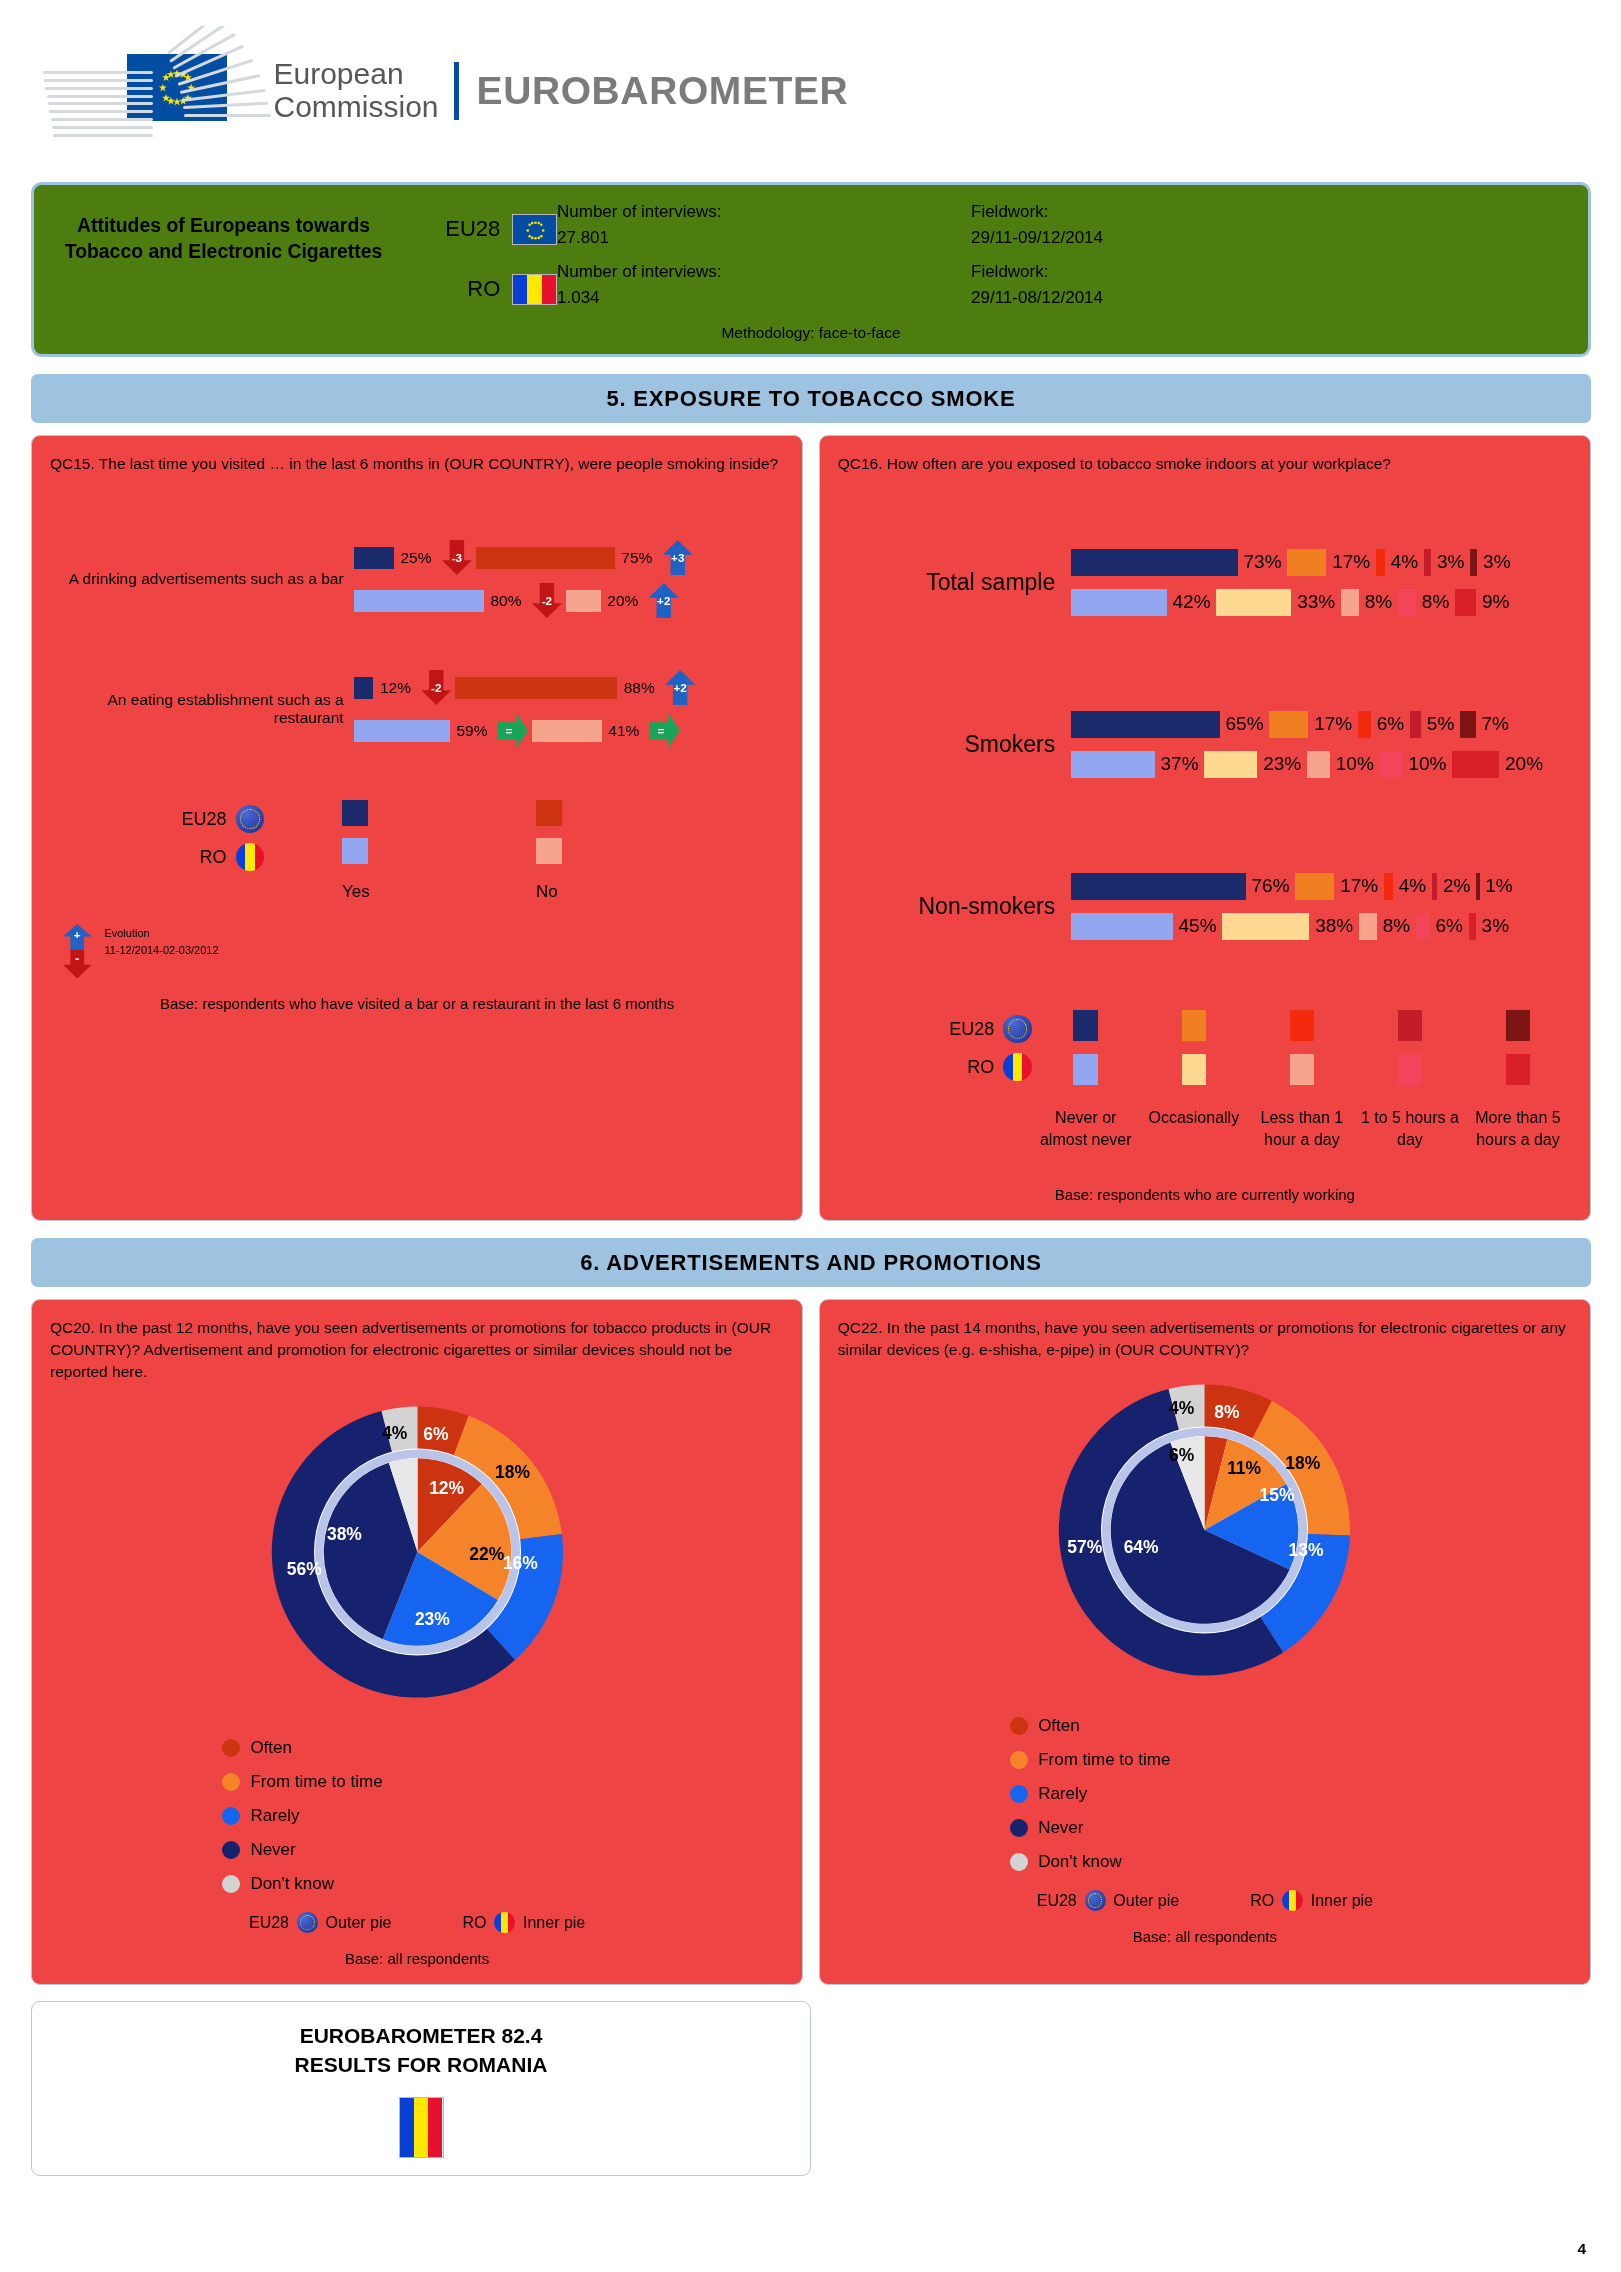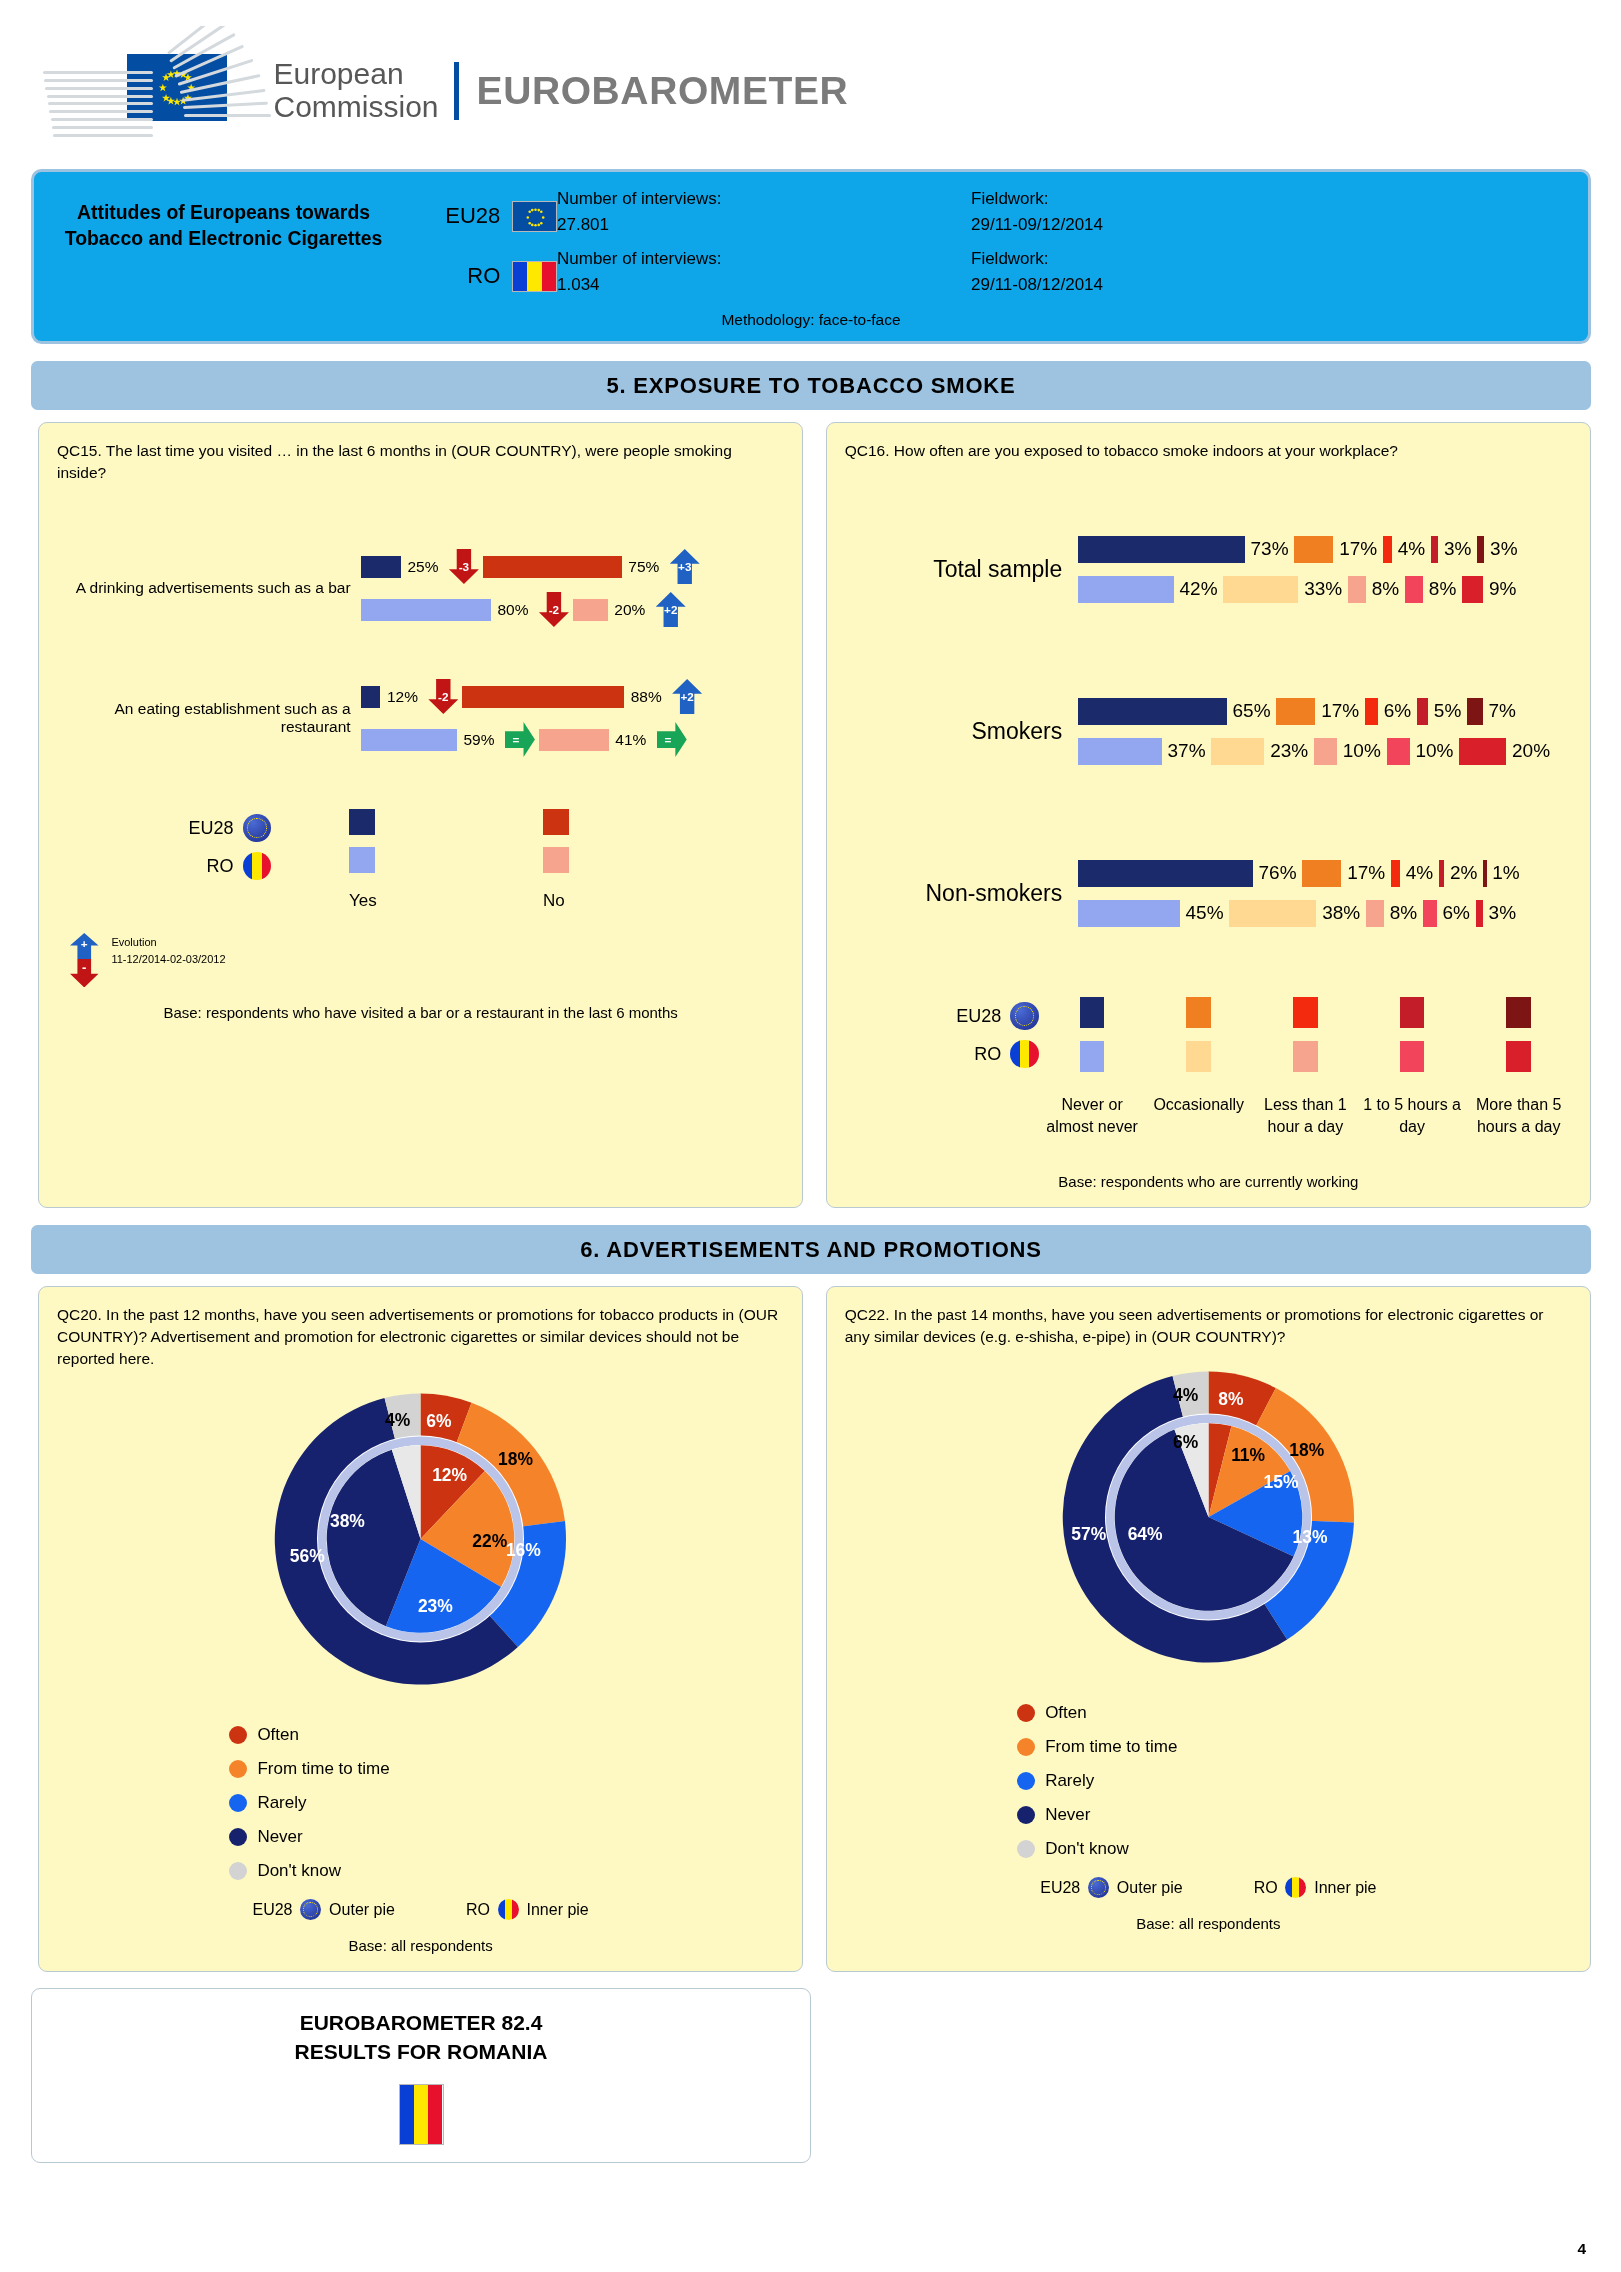--- a/index.html
+++ b/index.html
@@ -17,22 +17,22 @@
   .ec-logo { display:flex; align-items:center; }
   .flag-fan { position:relative; width:253px; height:130px; overflow:hidden; }
   .fan-line { position:absolute; height:3.2px; background:#d4d9de; border-radius:1.9px; }
   .eu-flag-big { position:absolute; left:89px; top:28.5px; width:100px; height:67px; background:#034ea2; }
   .ec-text { font-size:30px; line-height:1.08; color:#575757; font-weight:400; margin-left:-17px; }
   .ec-divider { width:4.5px; height:58px; background:#034ea2; margin:0 18px 0 15.5px; }
   .eb-title { font-size:39px; font-weight:bold; color:#7b7b7b; letter-spacing:0.6px; }
 
   
   .infobox {
-    border:3.2px solid #9dc3e0; border-radius:10.4px; background:#0ea5e9;
-    padding:14.2px 18px 9px 18px; margin-top:1px;
+    border:3.2px solid #9dc3e0; border-radius:10.4px; background:#4d7c0f;
+    padding:14.2px 18px 9px 18px; margin-top:14px;
   }
   .inforow { display:flex; align-items:flex-start; }
   .survey-title {
     width:343px; font-size:19.4px; font-weight:bold; text-align:center;
     line-height:1.32; padding-top:14.2px;
   }
   .ccol { width:162px; }
   .cblock { display:flex; align-items:center; justify-content:flex-end; height:60px; gap:11.7px; }
   .ccode { font-size:22px; }
   .flag-eu-sm { width:45px; height:31px; background:#034ea2; position:relative; border:0.6px solid #b8b8b8; }
@@ -45,21 +45,21 @@
 
   
   .sectionbar {
     background:#9dc3e0; border-radius:6.5px; text-align:center;
     font-size:22px; font-weight:bold; letter-spacing:0.8px;
     padding:11.7px 0; margin:17px 0 11.7px 0; color:#000;
   }
 
   
   .panels { display:flex; gap:15.5px; }
-  .panel { flex:1; border:1.3px solid #b9c9d2; border-radius:9px; background:#fef9c3; padding:17px 18px 10.4px 18px; position:relative;margin-left:7px; }
+  .panel { flex:1; border:1.3px solid #b9c9d2; border-radius:9px; background:#ef4444; padding:17px 18px 10.4px 18px; position:relative; }
   .q-text { font-size:15.5px; line-height:1.42; }
 
   
   .qc15-body { padding-top:39px; }
   .qc15-group { display:flex; align-items:center; height:130px; }
   .qc15-label { width:304px; text-align:right; font-size:15.5px; padding-right:10.4px; }
   .qc15-bars { flex:1; }
   .qc15-row { display:flex; align-items:center; height:43px; }
   .bar { height:22px; }
   .bar.eu-yes { background:#1b2a6b; }

